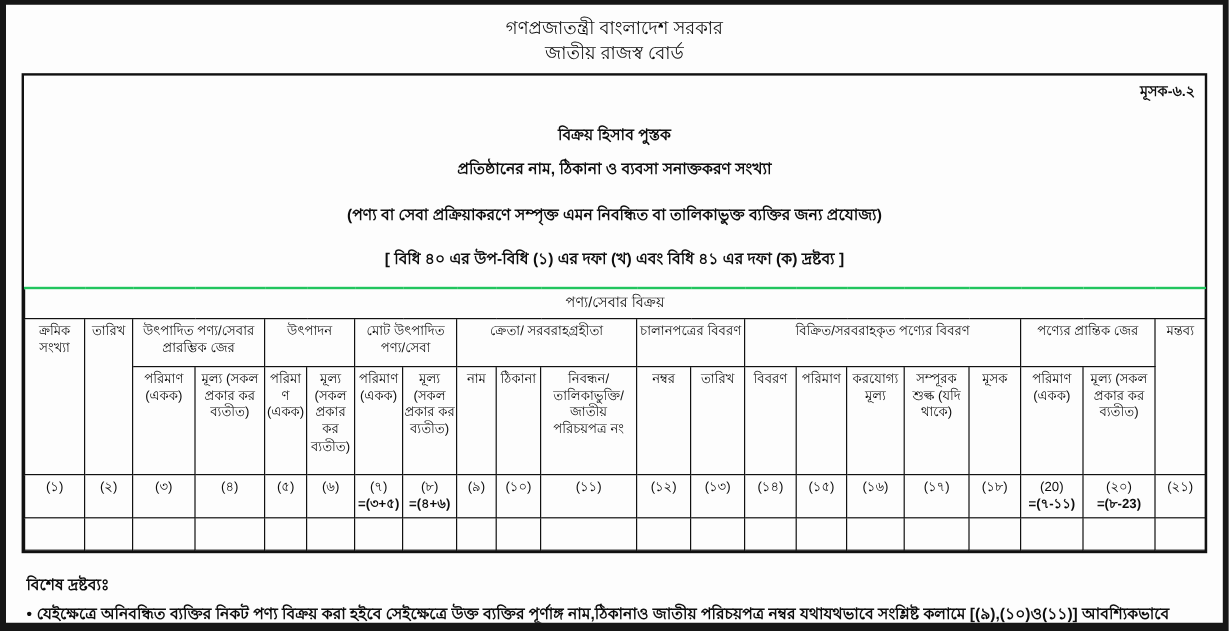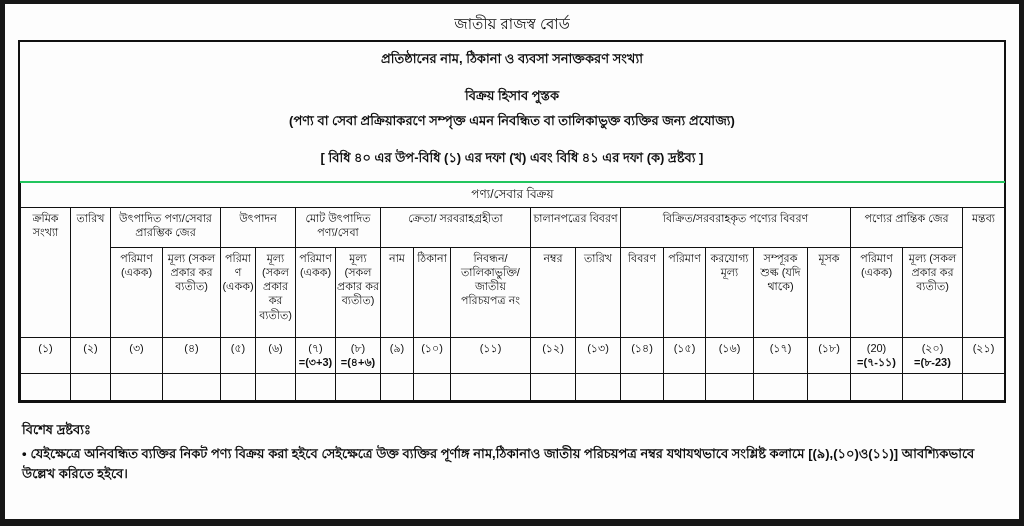--- a/index.html
+++ b/index.html
@@ -27,21 +27,21 @@
   }
   .form-code {
     text-align:right;
     font-weight:bold;
     font-size:12px;
     padding:4px 8px 0 0;
   }
   .title-line { text-align:center; font-weight:bold; font-size:13px; }
   .t1 { margin-top:7px; }
   .t2 { margin-top:16px; }
-  .t3 { margin-top:4px; }
+  .t3 { margin-top:17px; }
   .t4 { margin-top:16px; margin-bottom:12px; }
   table.main {
     width:100%;
     border-collapse:collapse;
     table-layout:fixed;
     border-top:2px solid #22c55e;
   }
   table.main td {
     border:1px solid #111;
     font-size:11px;
@@ -62,26 +62,28 @@
   .notes-heading { font-weight:bold; font-size:13px; }
   .note-line { font-weight:bold; font-size:13px; line-height:1.55; margin-top:3px; }
   .bullet-marker { margin-right:4px; }
 </style>
 </head>
 <body>
 
 <div class="page">
 
   <div class="gov-header">
+    <div>গণপ্রজাতন্ত্রী বাংলাদেশ সরকার</div>
     <div>জাতীয় রাজস্ব বোর্ড</div>
   </div>
 
   <div class="form-box">
+    <div class="form-code">মূসক-৬.২</div>
+    <div class="title-line t2">বিক্রয় হিসাব পুস্তক</div>
     <div class="title-line t1">প্রতিষ্ঠানের নাম, ঠিকানা ও ব্যবসা সনাক্তকরণ সংখ্যা</div>
-    <div class="title-line t2">বিক্রয় হিসাব পুস্তক</div>
     <div class="title-line t3">(পণ্য বা সেবা প্রক্রিয়াকরণে সম্পৃক্ত এমন নিবন্ধিত বা তালিকাভুক্ত ব্যক্তির জন্য প্রযোজ্য)</div>
     <div class="title-line t4">[ বিধি ৪০ এর উপ-বিধি (১) এর দফা (খ) এবং বিধি ৪১ এর দফা (ক) দ্রষ্টব্য ]</div>
 
     <table class="main">
       <colgroup>
         <col style="width:50px">
           <col style="width:40px">
           <col style="width:52px">
           <col style="width:58px">
         <col style="width:35px">
@@ -140,21 +142,21 @@
       </tr>
       <tr class="nums-row">
         <td>(১)</td>
         <td>(২)</td>
         <td>(৩)</td>
         <td>(৪)</td>
         <td>(৫)</td>
         <td>(৬)</td>
         <td>
           <div>(৭)</div>
-          <div class="formula">=(৩+3)</div>
+          <div class="formula">=(৩+৫)</div>
         </td>
         <td>
           <div>(৮)</div>
           <div class="formula">=(৪+৬)</div>
         </td>
         <td>(৯)</td>
         <td>(১০)</td>
         <td>(১১)</td>
         <td>(১২)</td>
         <td>(১৩)</td>

